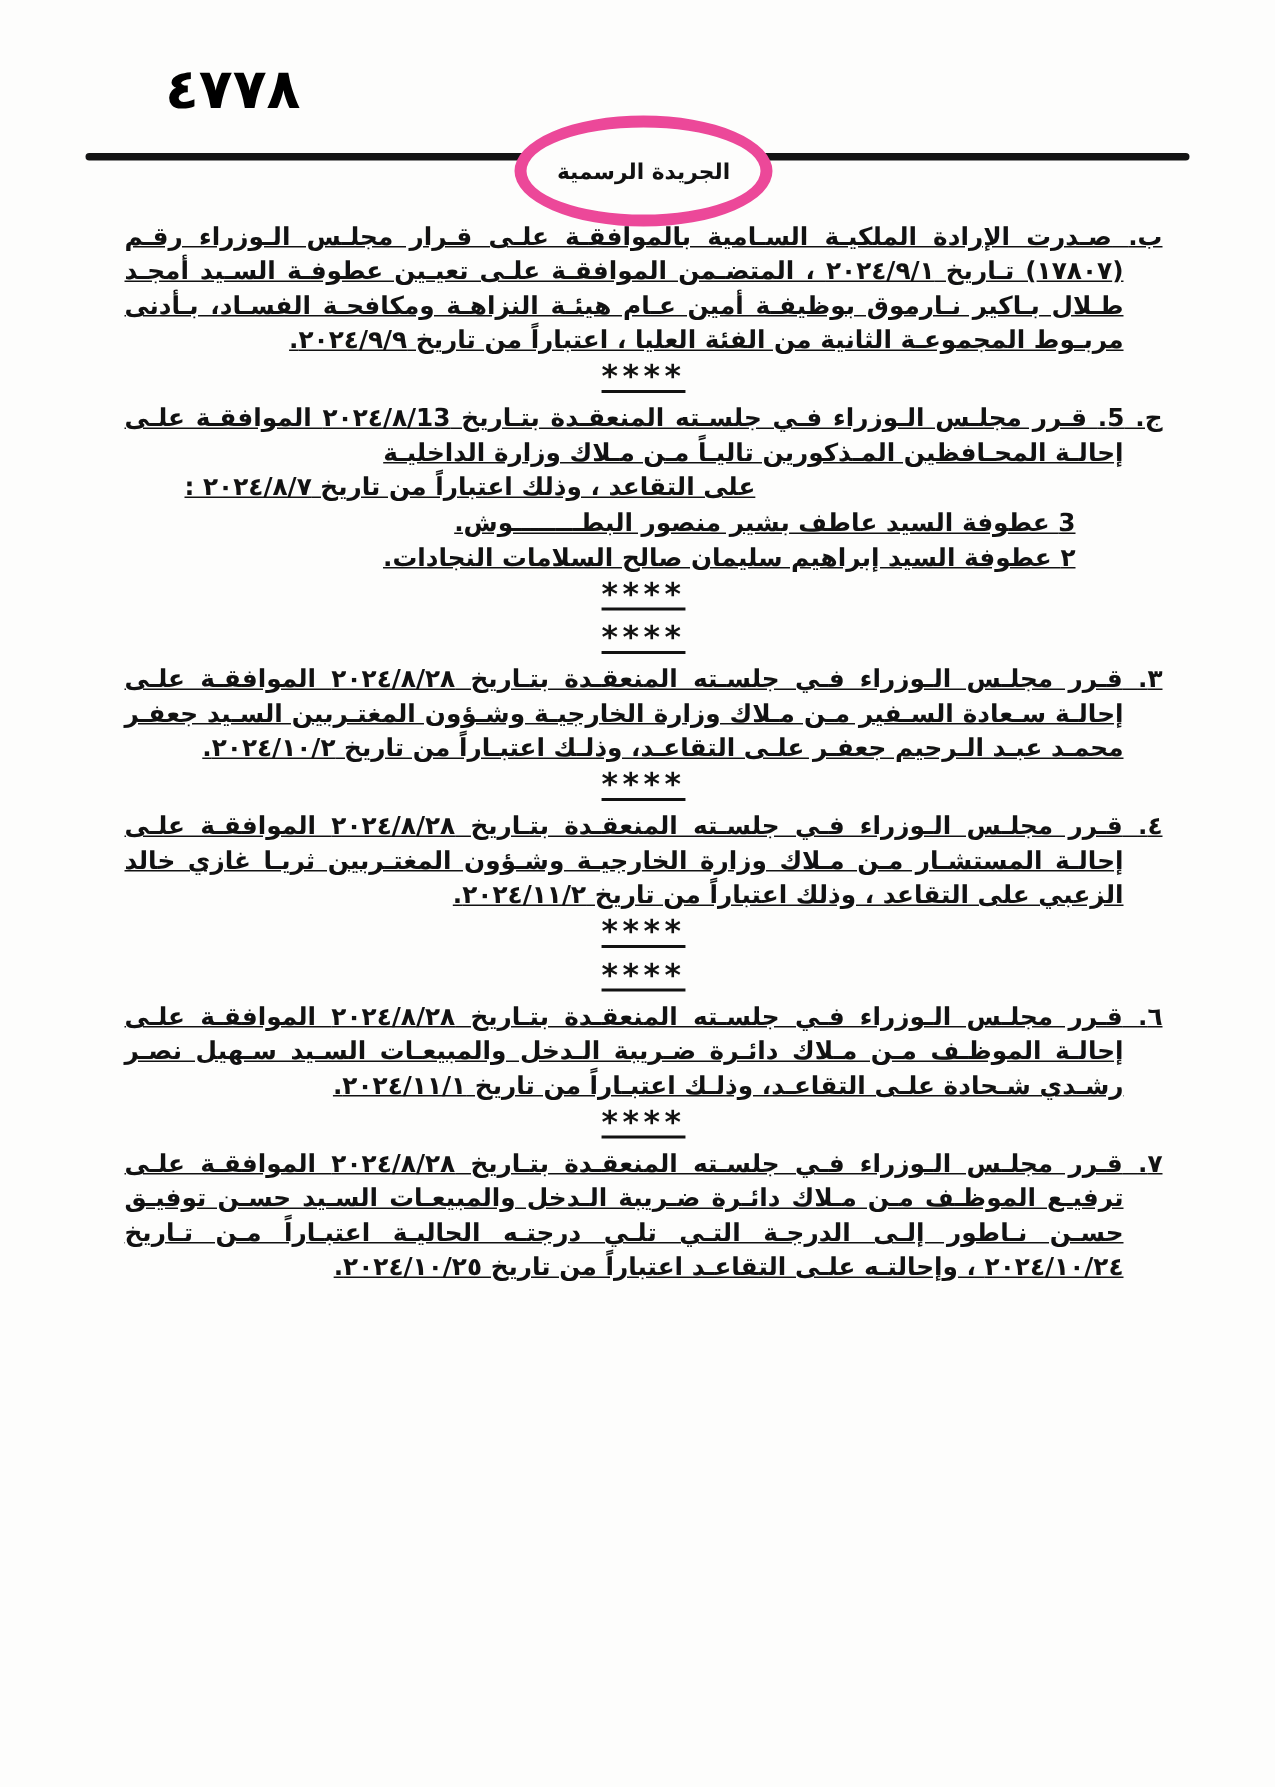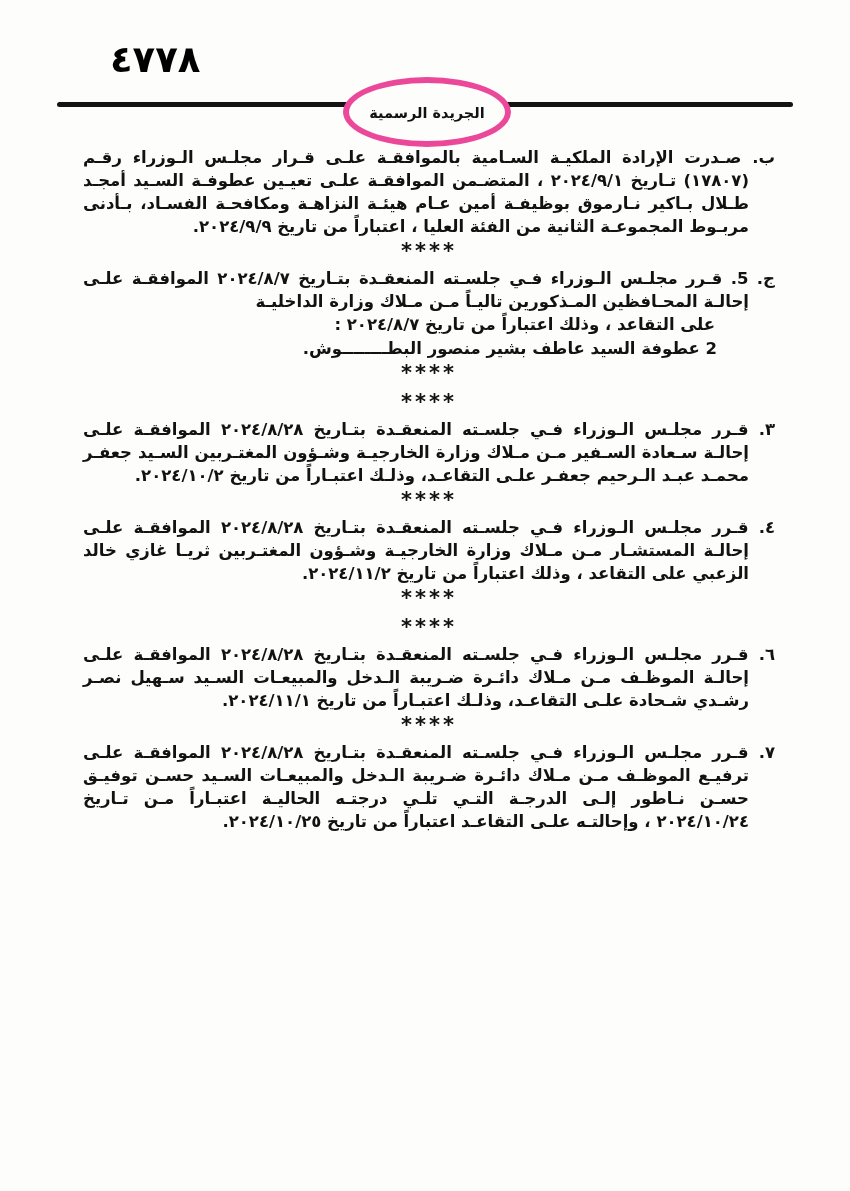--- a/index.html
+++ b/index.html
@@ -34,21 +34,21 @@
     background: #141414;
     border-radius: 3px;
   }
   .title-oval {
     position: absolute;
     top: 77px;
     left: 343px;
     width: 156px;
     height: 58px;
     background: #fdfdfc;
-    border: 6px solid #ec4899;
+    border: 8px solid #ec4899;
     border-radius: 50%;
     display: flex;
     align-items: center;
     justify-content: center;
     z-index: 2;
   }
   .title-oval span {
     font-size: 14.5px;
     font-weight: bold;
     padding-top: 2px;
@@ -56,31 +56,32 @@
   
   .content {
     position: absolute;
     top: 146px;
     right: 75px;
     width: 692px;
     direction: rtl;
     font-size: 16.5px;
     font-weight: bold;
     line-height: 23px;
+    text-decoration: underline;
   }
   .section { margin: 0 0 1px 0; }
   .para {
     margin: 0;
     text-align: justify;
     padding-right: 26px;
     text-indent: -26px;
   }
   .label { white-space: nowrap; }
   .date-line {
-    text-align: right;
+    text-align: left;
     margin: 0 60px 0 40px;
   }
   .list { margin-top: 1px; }
   .list-item {
     text-align: right;
     margin-right: 58px;
   }
   .separator {
     text-align: center;
     font-size: 21px;
@@ -102,24 +103,25 @@
   </div>
 
   <div class="content">
 
     <div class="section">
       <p class="para"><span class="label">ب.</span> <span>صـدرت الإرادة الملكيـة السـامية بالموافقـة علـى قـرار مجلـس الـوزراء رقـم (١٧٨٠٧) تـاريخ ٢٠٢٤/٩/١ ، المتضـمن الموافقـة علـى تعيـين عطوفـة السـيد أمجـد طـلال بـاكير نـارموق بوظيفـة أمين عـام هيئـة النزاهـة ومكافحـة الفسـاد، بـأدنى مربـوط المجموعـة الثانية من الفئة العليا ، اعتباراً من تاريخ ٢٠٢٤/٩/٩.</span></p>
       <div class="separator">****</div>
     </div>
 
     <div class="section">
-      <p class="para"><span class="label">ج. 5.</span> <span>قـرر مجلـس الـوزراء فـي جلسـته المنعقـدة بتـاريخ ٢٠٢٤/٨/٧ الموافقـة علـى إحالـة المحـافظين المـذكورين تاليـاً مـن مـلاك وزارة الداخليـة</span></p>
+      <p class="para"><span class="label">ج. 5.</span> <span>قـرر مجلـس الـوزراء فـي جلسـته المنعقـدة بتـاريخ ٢٠٢٤/٨/13 الموافقـة علـى إحالـة المحـافظين المـذكورين تاليـاً مـن مـلاك وزارة الداخليـة</span></p>
       <div class="date-line">على التقاعد ، وذلك اعتباراً من تاريخ ٢٠٢٤/٨/٧ :</div>
       <div class="list">
-        <div class="list-item">2 عطوفة السيد عاطف بشير منصور البطــــــــوش.</div>
+        <div class="list-item">3 عطوفة السيد عاطف بشير منصور البطــــــــوش.</div>
+        <div class="list-item">٢ عطوفة السيد إبراهيم سليمان صالح السلامات النجادات.</div>
       </div>
       <div class="separator">****</div>
     </div>
 
     <div class="section">
       <div class="separator">****</div>
     </div>
 
     <div class="section">
       <p class="para"><span class="label">٣.</span> <span>قـرر مجلـس الـوزراء فـي جلسـته المنعقـدة بتـاريخ ٢٠٢٤/٨/٢٨ الموافقـة علـى إحالـة سـعادة السـفير مـن مـلاك وزارة الخارجيـة وشـؤون المغتـربين السـيد جعفـر محمـد عبـد الـرحيم جعفـر علـى التقاعـد، وذلـك اعتبـاراً من تاريخ ٢٠٢٤/١٠/٢.</span></p>

